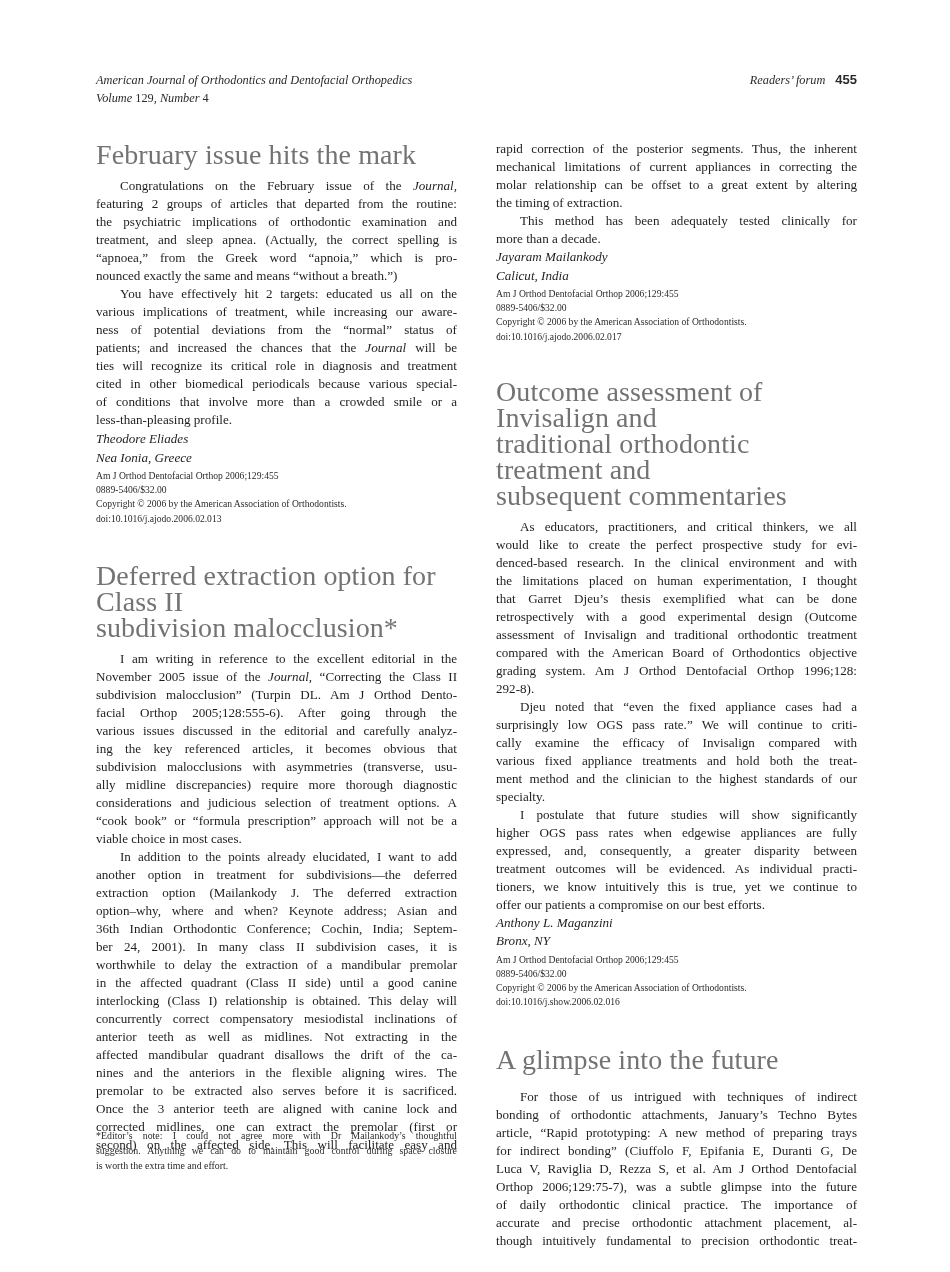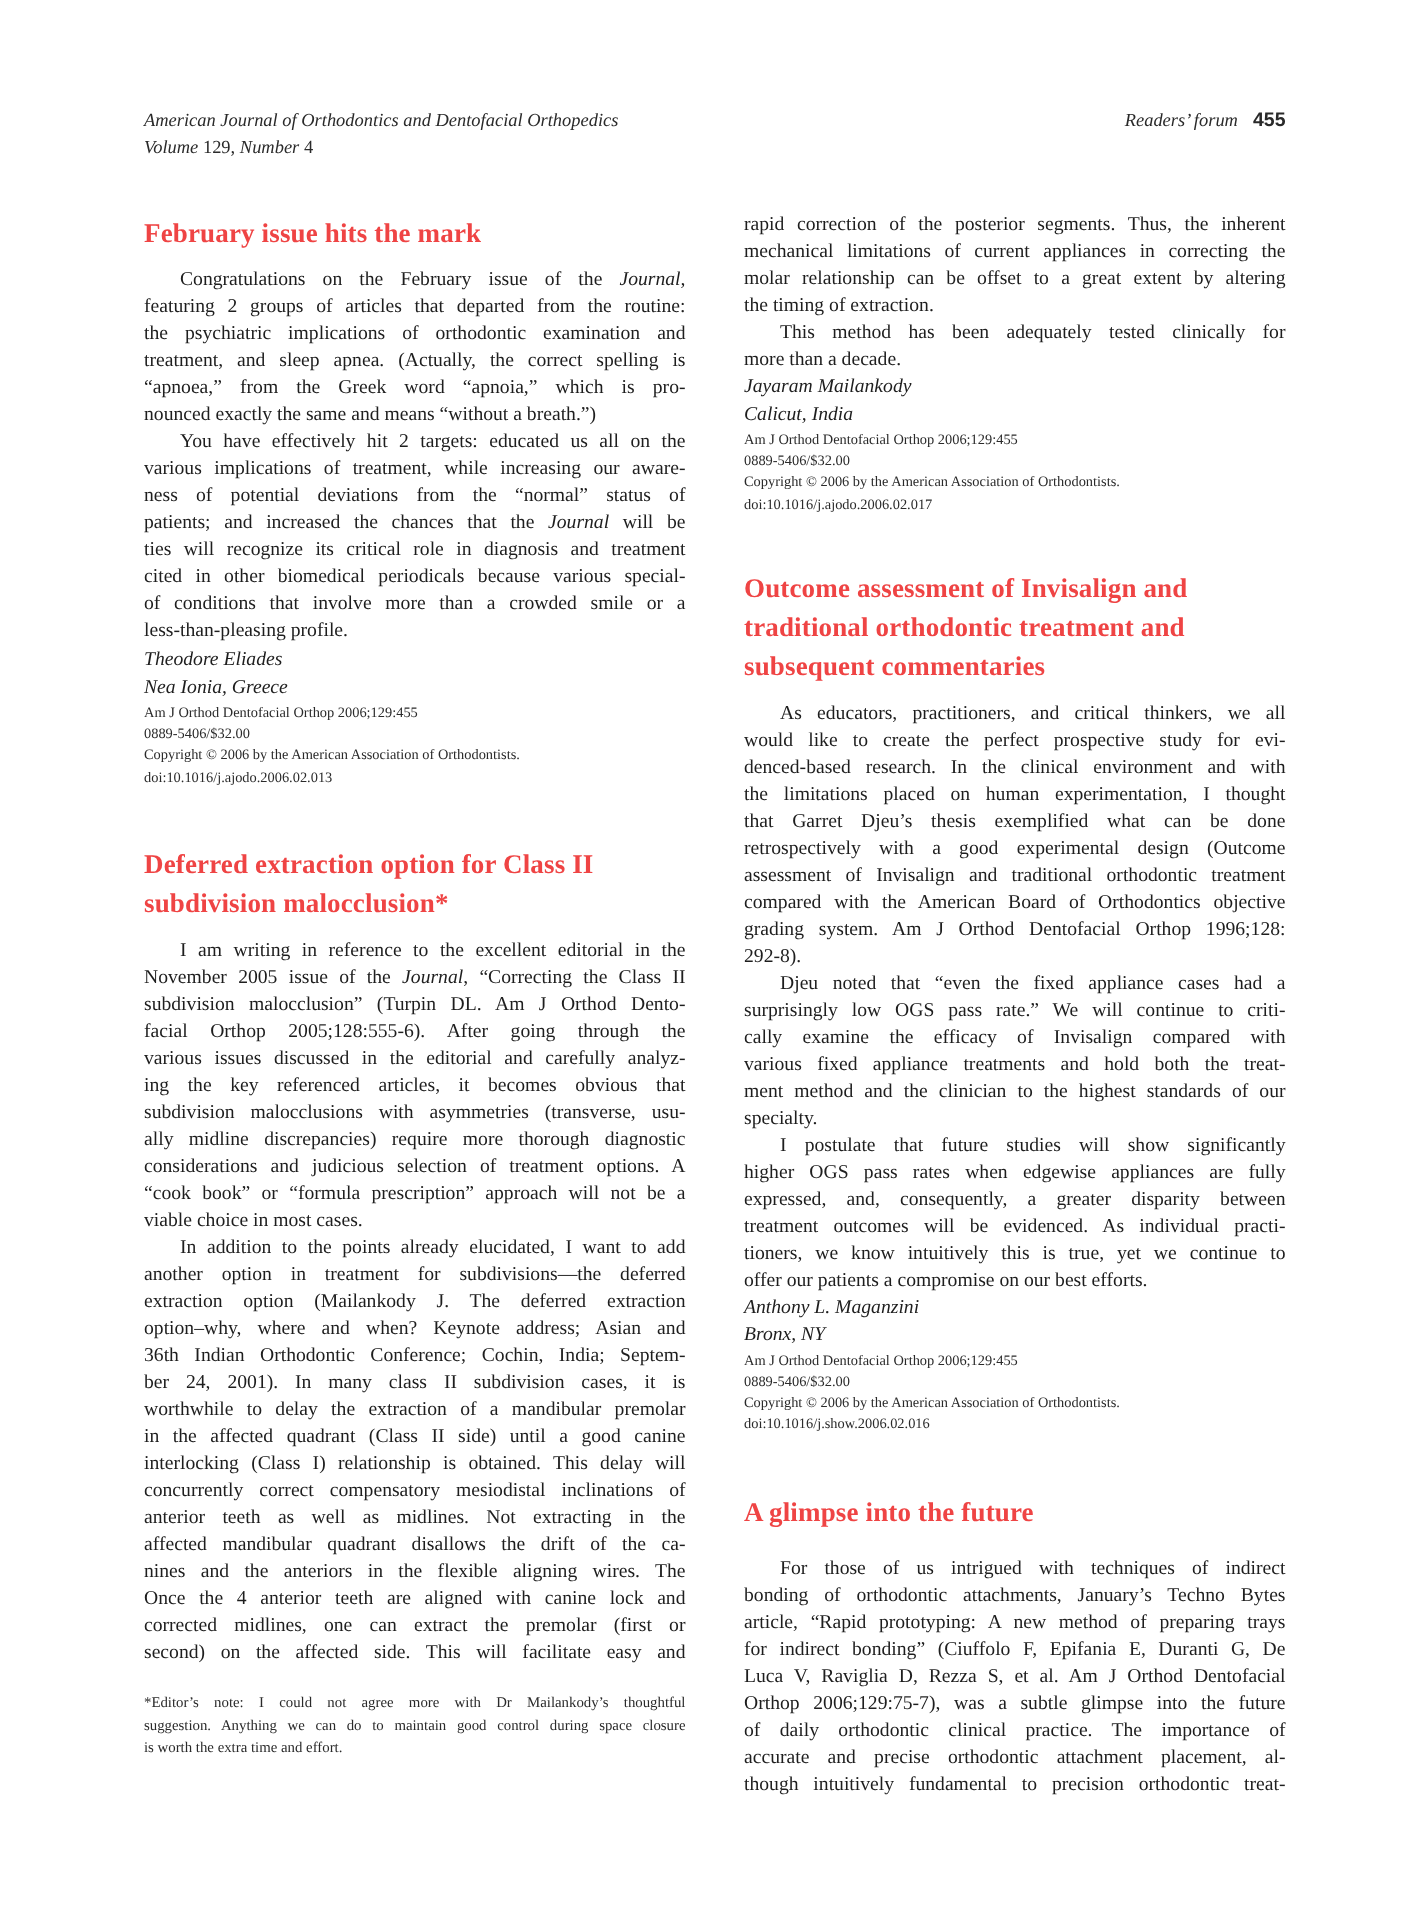--- a/index.html
+++ b/index.html
@@ -10,21 +10,21 @@
   }
   .running-head { position: absolute; top: 71px; left: 96px; width: 761px; font-style: italic; font-size: 12.3px; line-height: 18px; color: #2a2a2a; }
   .running-head .rh-left { position: absolute; left: 0; top: 0; }
   .running-head .rh-right { position: absolute; right: 0; top: 0; white-space: nowrap; }
   .running-head .page-num { font-style: normal; font-weight: bold; font-family: "Liberation Sans", "DejaVu Sans", sans-serif; font-size: 13px; margin-left: 10px; }
 
   .col { position: absolute; top: 140px; width: 361px; }
   .col-left { left: 96px; }
   .col-right { left: 496px; }
 
-  .letter-title { font-size: 18px; line-height: 26px; font-weight: bold; margin: 0; color: #ef4444; letter-spacing: 0.1px; }
+  .letter-title { font-size: 28px; line-height: 26px; font-weight: normal; margin: 0; color: #737373; letter-spacing: 0.1px; }
   .para { font-size: 13.1px; line-height: 18px; text-align: justify; margin: 0; }
   .para .ln { display: block; text-align: justify; text-align-last: justify; white-space: nowrap; height: 18px; }
   .para .ln.last { text-align-last: left; }
   .para .ln.first { text-indent: 24px; }
   .sig { font-size: 13.1px; line-height: 18.5px; font-style: italic; text-align: left; }
   .cite { font-size: 9.6px; line-height: 14.2px; color: #2a2a2a; margin-top: 2px; }
   .cite div { white-space: nowrap; }
   .footnote { position: absolute; left: 96px; top: 1128px; width: 361px; font-size: 9.9px; line-height: 15px; color: #2a2a2a; }
   .footnote .ln { display: block; text-align: justify; text-align-last: justify; white-space: nowrap; }
   .footnote .ln.last { text-align-last: left; }
@@ -103,21 +103,22 @@
         <span class="ln">option–why, where and when? Keynote address; Asian and</span>
         <span class="ln">36th Indian Orthodontic Conference; Cochin, India; Septem-</span>
         <span class="ln">ber 24, 2001). In many class II subdivision cases, it is</span>
         <span class="ln">worthwhile to delay the extraction of a mandibular premolar</span>
         <span class="ln">in the affected quadrant (Class II side) until a good canine</span>
         <span class="ln">interlocking (Class I) relationship is obtained. This delay will</span>
         <span class="ln">concurrently correct compensatory mesiodistal inclinations of</span>
         <span class="ln">anterior teeth as well as midlines. Not extracting in the</span>
         <span class="ln">affected mandibular quadrant disallows the drift of the ca-</span>
         <span class="ln">nines and the anteriors in the flexible aligning wires. The</span>
-        <span class="ln">Once the 4 anterior teeth are aligned with canine lock and</span>
+        <span class="ln">premolar to be extracted also serves before it is sacrificed.</span>
+        <span class="ln">Once the 3 anterior teeth are aligned with canine lock and</span>
         <span class="ln">corrected midlines, one can extract the premolar (first or</span>
         <span class="ln">second) on the affected side. This will facilitate easy and</span>
       </div>
   </div>
 </div>
 
 <div class="footnote">
     <span class="ln">*Editor’s note: I could not agree more with Dr Mailankody’s thoughtful</span>
     <span class="ln">suggestion. Anything we can do to maintain good control during space closure</span>
     <span class="ln last">is worth the extra time and effort.</span>

